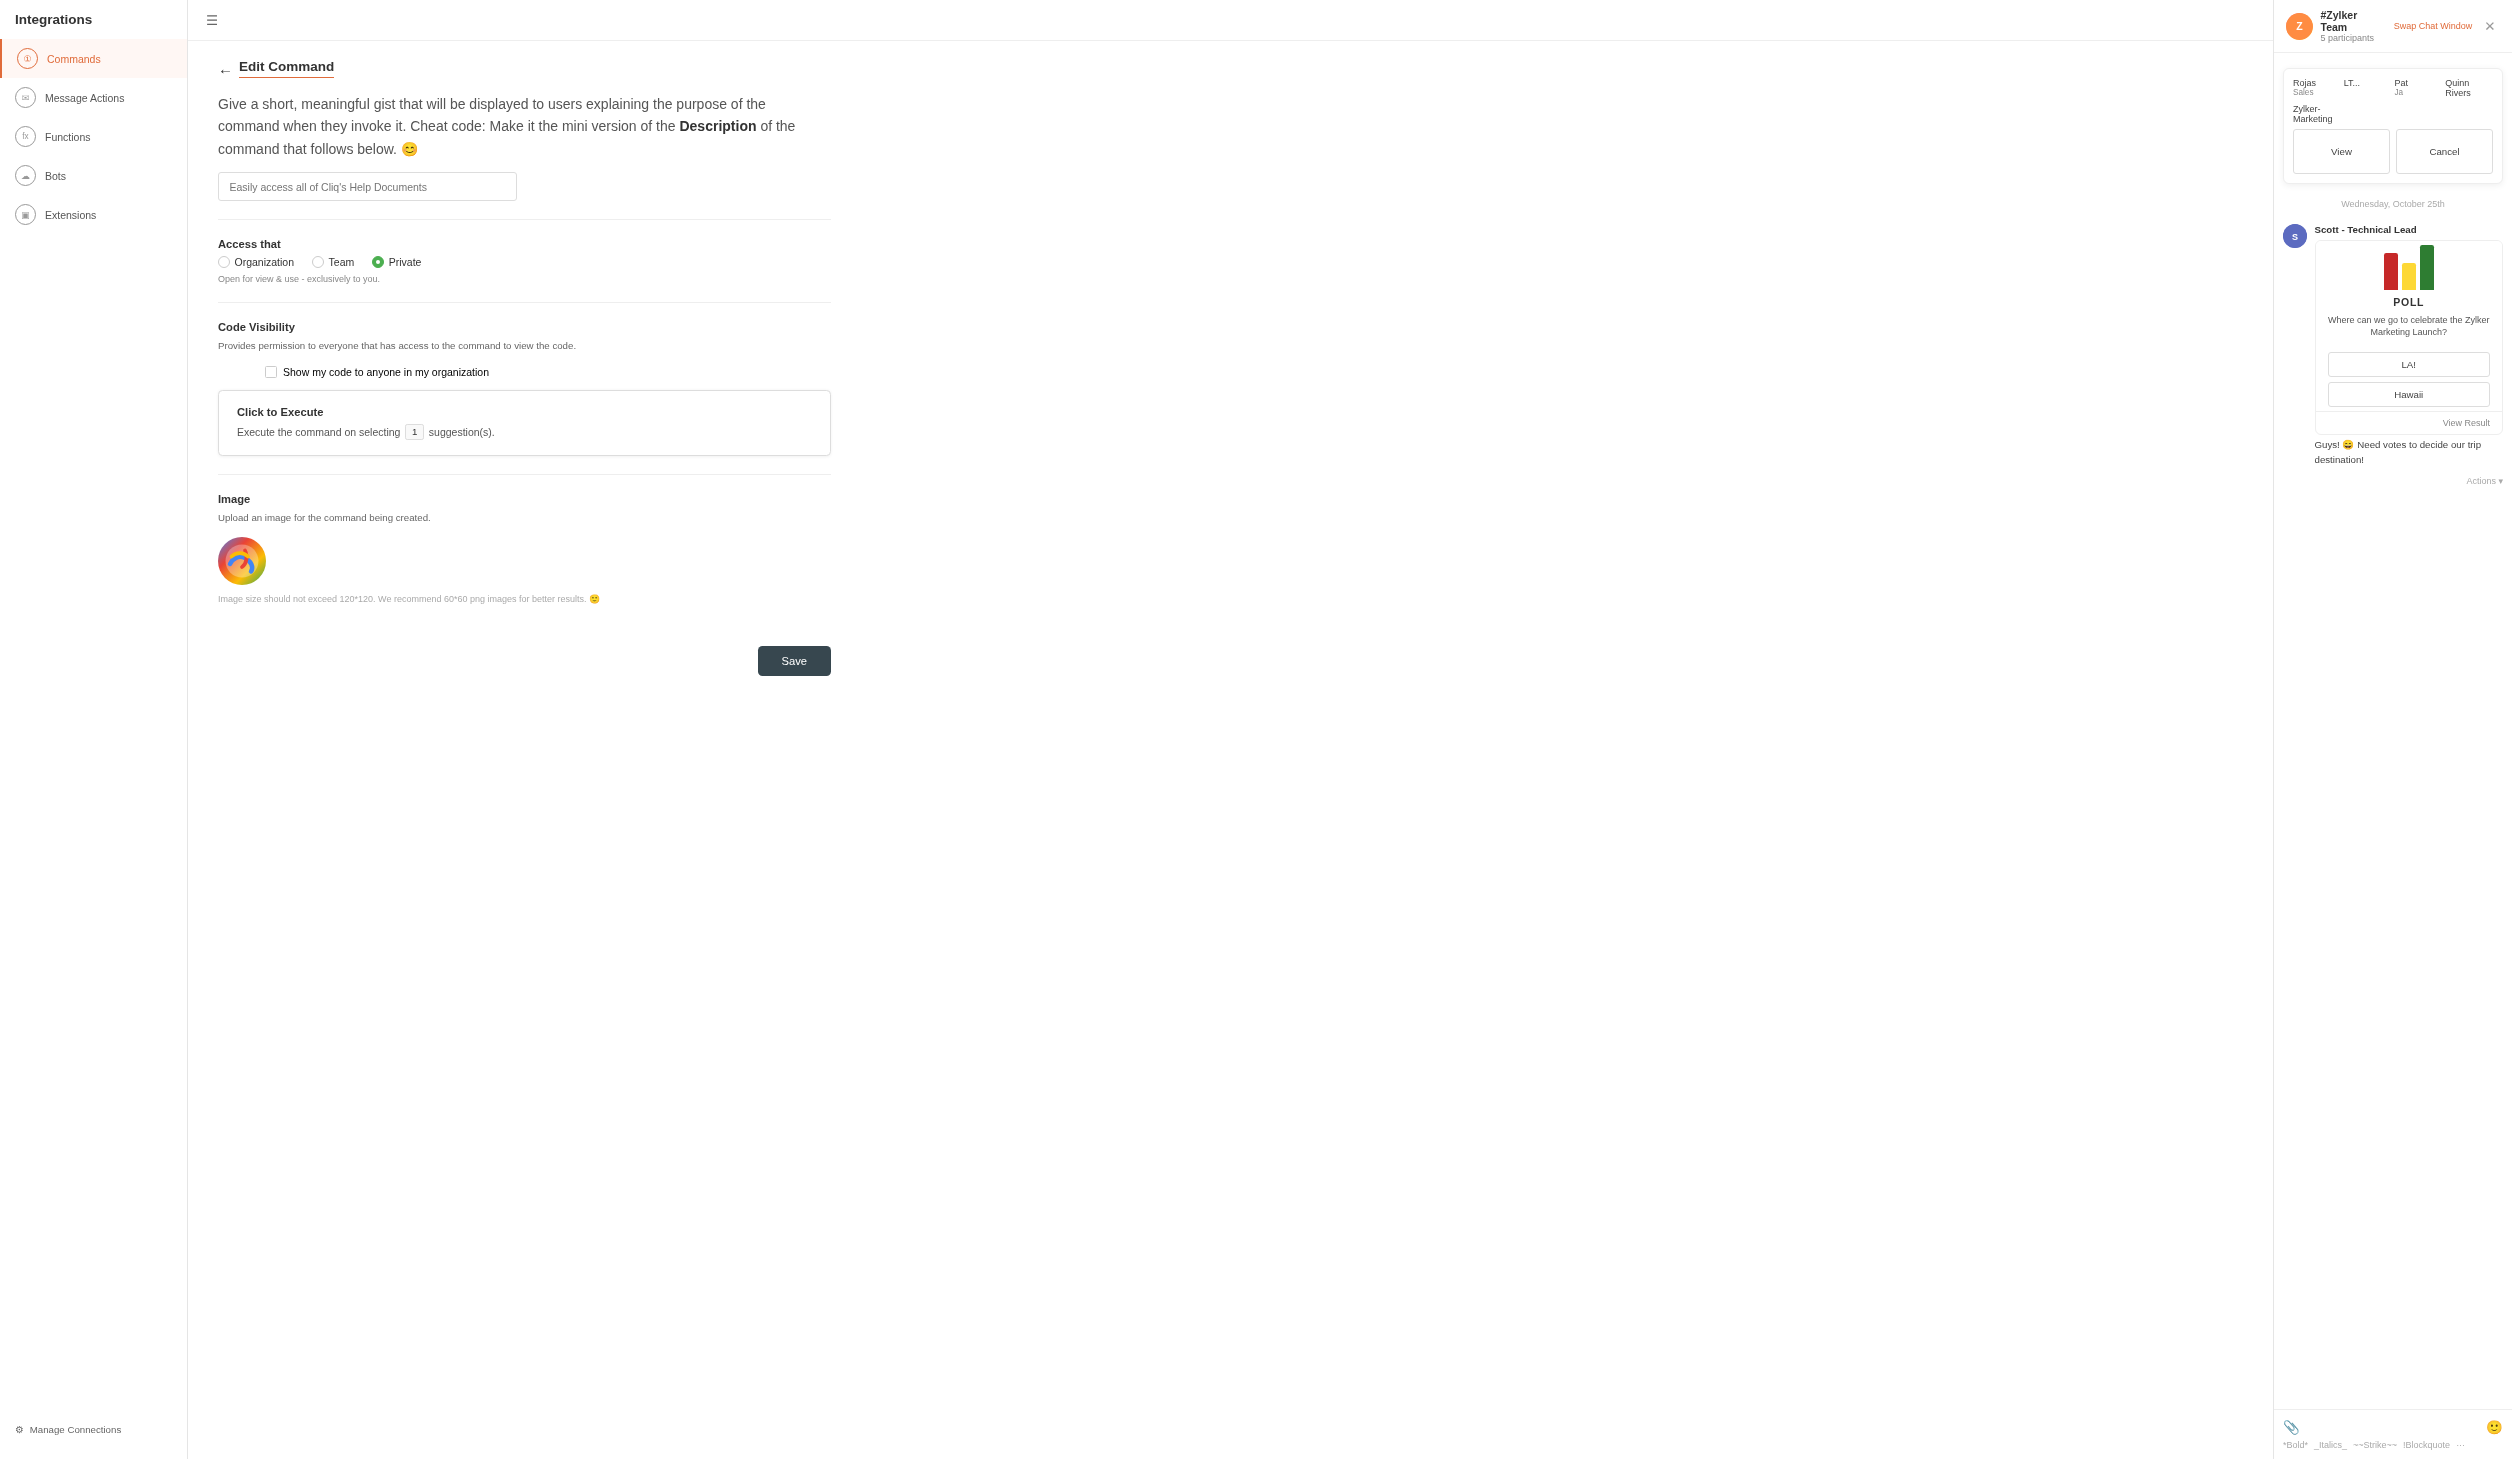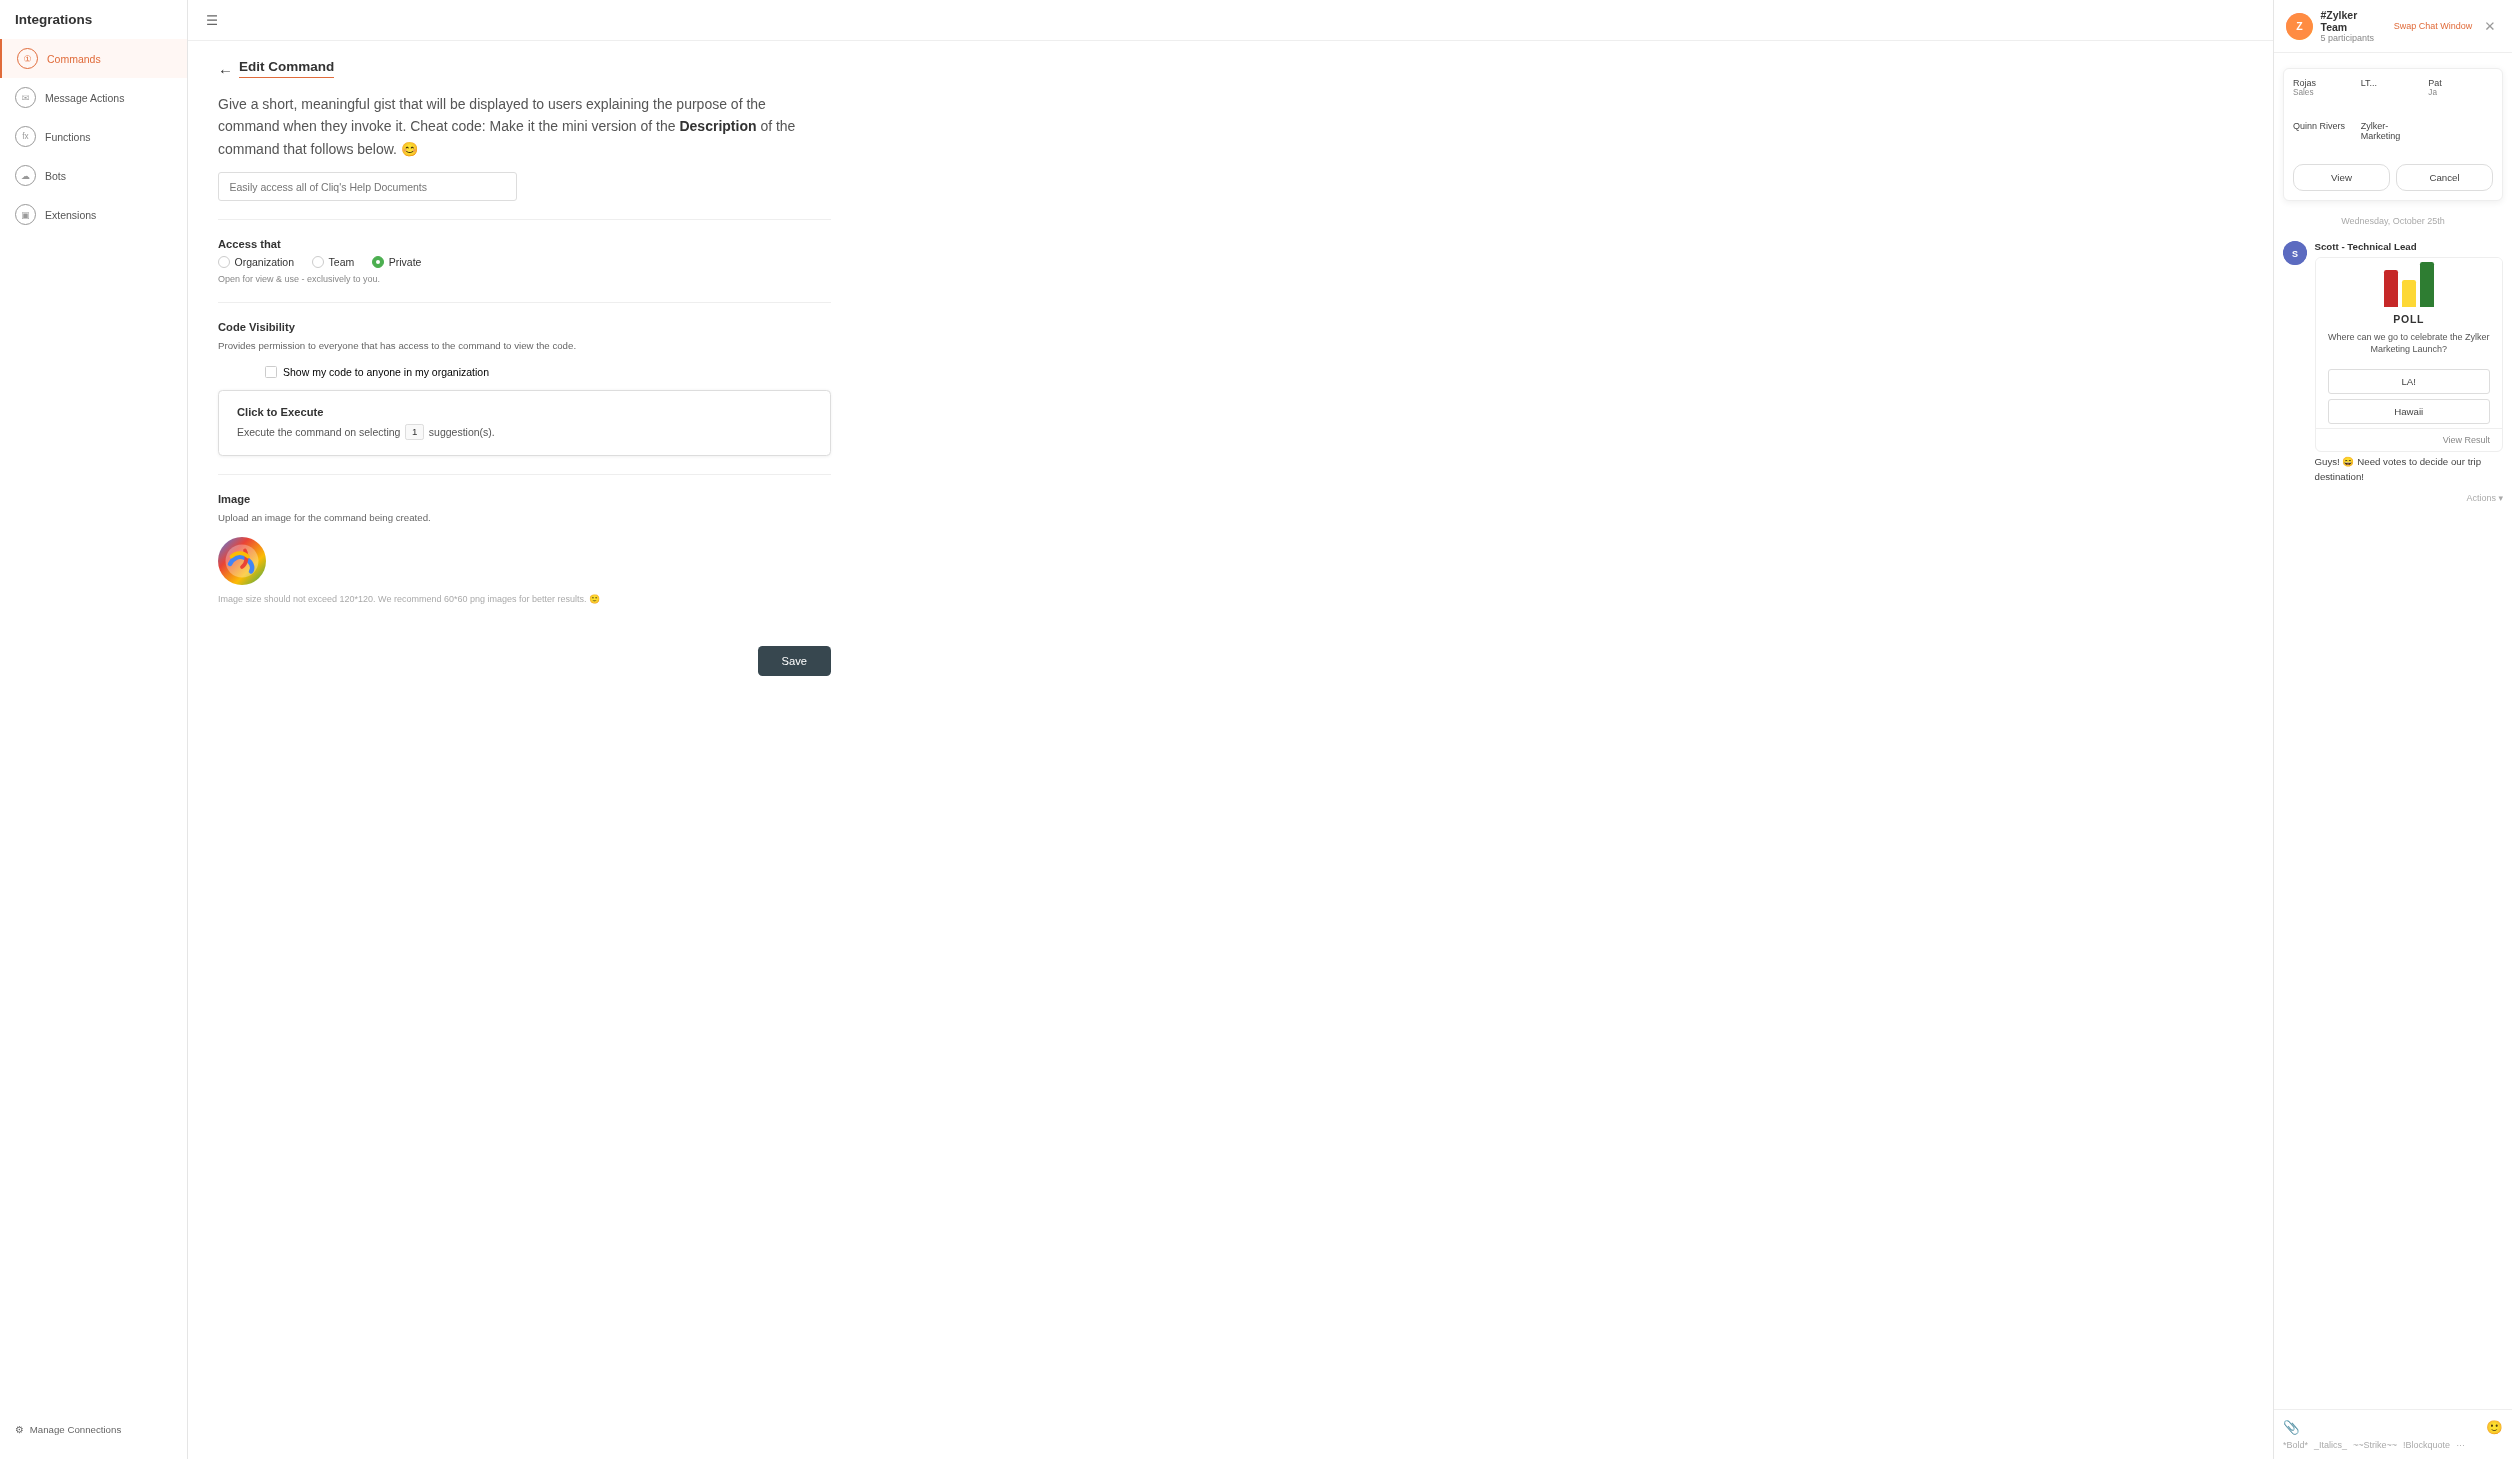--- a/index.html
+++ b/index.html
@@ -62,25 +62,25 @@
     .chat-header-info { flex: 1; }
     .chat-header-name { font-weight: 600; font-size: 10.5px; color: #333; }
     .chat-header-sub { font-size: 9px; color: #888; }
     .swap-chat-btn { font-size: 9px; color: #e06b3a; cursor: pointer; white-space: nowrap; }
     .close-btn { font-size: 13.5px; color: #999; cursor: pointer; padding: 1.5px 4.5px; }
 
     .chat-body { flex: 1; overflow-y: auto; padding: 9px 0; }
 
     
     .participants-card { background: #fff; border: 0.7px solid #eee; border-radius: 6px; margin: 6px 9px; padding: 9px; box-shadow: 0 1.5px 6px rgba(0,0,0,0.06); }
-    .participants-grid { display: grid; grid-template-columns: 1fr 1fr 1fr; gap: 24px 3px; font-size: 9px; color: #444; margin-bottom: 23px; }
+    .participants-grid { display: grid; grid-template-columns: 1fr 1fr 1fr 1fr; gap: 6px 3px; font-size: 9px; color: #444; margin-bottom: 5px; }
     .participant-name { font-weight: 500; }
     .participant-role { color: #888; font-size: 8.2px; }
     .participants-actions { display: flex; gap: 6px; justify-content: center; }
-    .part-btn { flex: 1; padding: 7px; border: 0.7px solid #ddd; border-radius: 10px; background: #fff; font-size: 9.7px; cursor: pointer; color: #444; }
+    .part-btn { flex: 1; padding: 16px; border: 0.7px solid #ddd; border-radius: 3px; background: #fff; font-size: 9.7px; cursor: pointer; color: #444; }
 
     .date-divider { text-align: center; font-size: 9px; color: #aaa; padding: 9px 0; }
 
     .chat-message { display: flex; gap: 7.5px; padding: 6px 9px; }
     .msg-avatar { width: 24px; height: 24px; border-radius: 50%; background: #5c6bc0; display: flex; align-items: center; justify-content: center; color: #fff; font-size: 9px; font-weight: 600; flex-shrink: 0; overflow: hidden; }
     .msg-content { flex: 1; }
     .msg-sender { font-weight: 600; font-size: 9.7px; color: #333; margin-bottom: 3px; }
 
     
     .poll-card { border: 0.7px solid #eee; border-radius: 6px; overflow: hidden; margin-top: 4.5px; }

